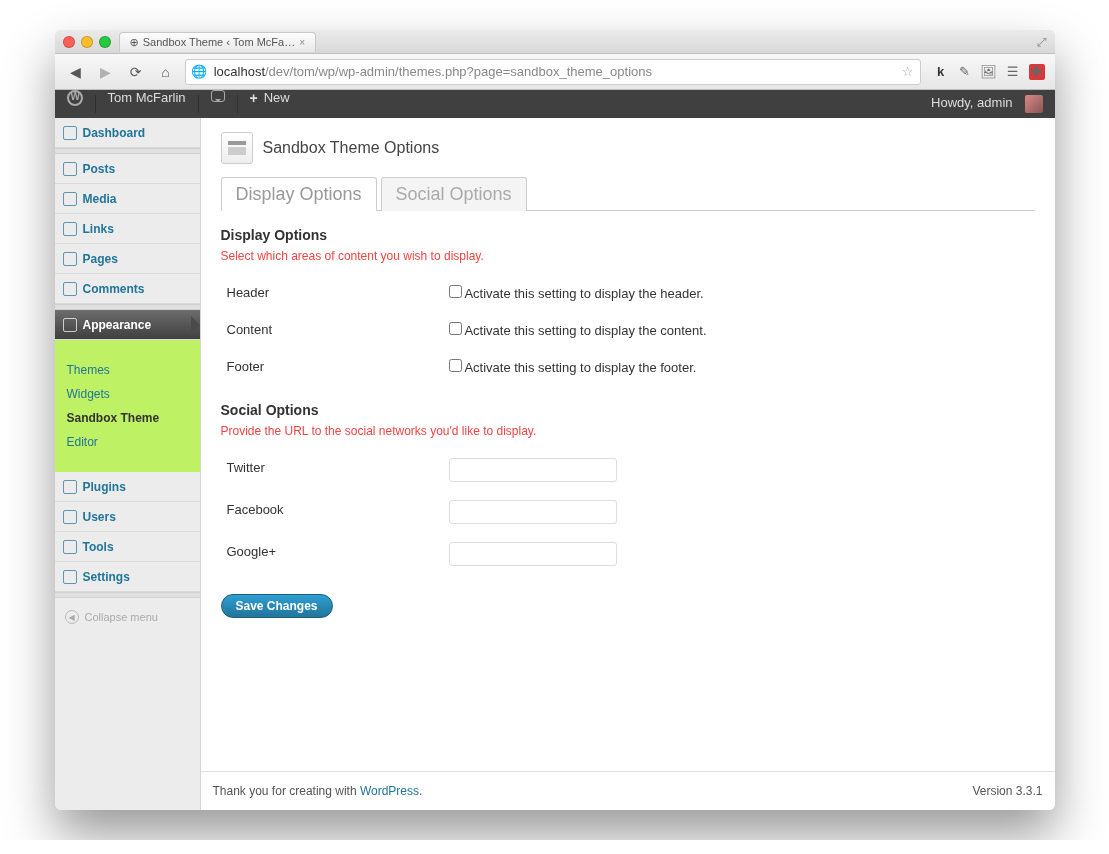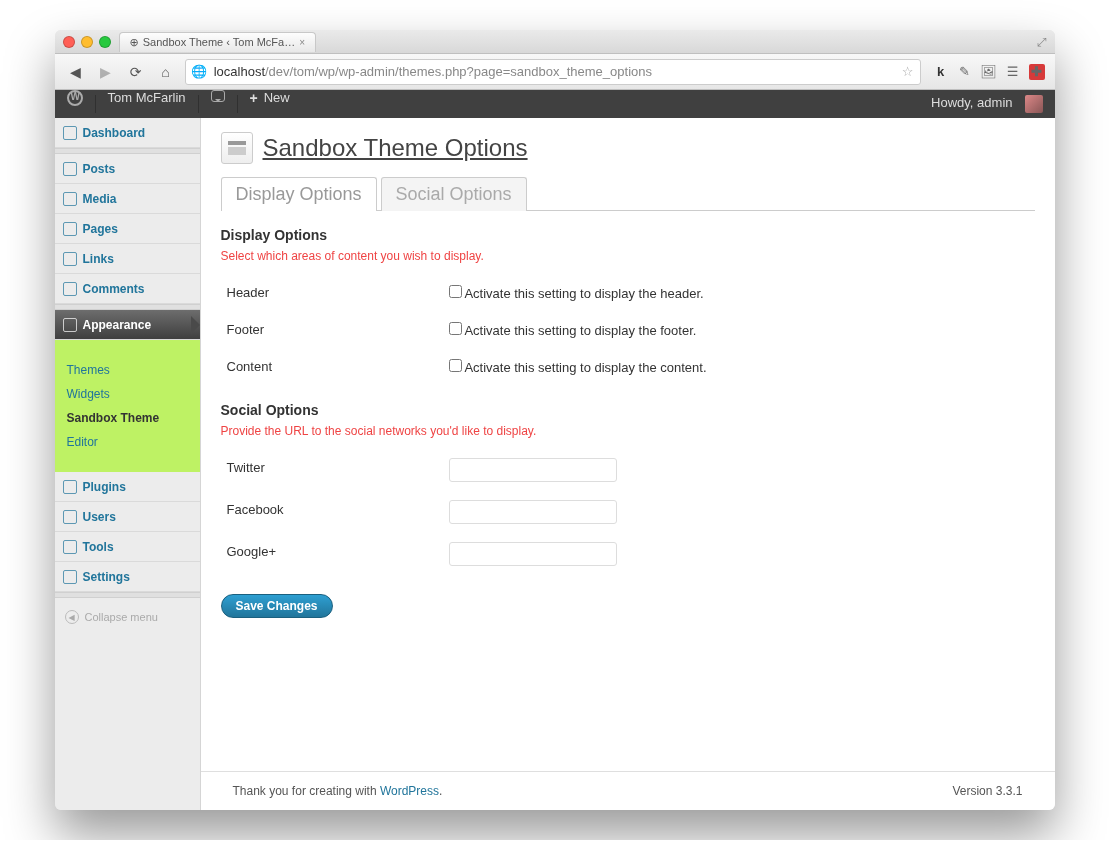--- a/index.html
+++ b/index.html
@@ -57,37 +57,37 @@
   .submenu a.active{color:#333;font-weight:bold;}
   .collapse{margin-top:6px;padding:6px 10px;color:#aaa;font-size:11px;display:flex;align-items:center;gap:6px;cursor:pointer;}
   .collapse-icon{width:14px;height:14px;border:1px solid #bbb;border-radius:50%;display:flex;align-items:center;justify-content:center;font-size:8px;}
   
   
   .content { flex:1; background:#fff; display:flex;flex-direction:column; }
   .content-inner{ padding:14px 20px 0 20px; flex:1;}
   .page-title{ display:flex;align-items:center;gap:10px;margin-bottom:12px;}
   .page-title .ptitle-icon{width:32px;height:32px;border:1px solid #ccc;border-radius:3px;background:linear-gradient(#fff,#eee);display:flex;align-items:center;justify-content:center;}
   .page-title .ptitle-icon::before{content:"";width:18px;height:14px;background:linear-gradient(#999,#999),linear-gradient(#ccc,#ccc);background-size:18px 4px,18px 8px;background-position:0 0,0 6px;background-repeat:no-repeat;}
-  .page-title h2{font-size:24px;font-weight:300;color:#444;font-family:"Helvetica Neue",Arial,sans-serif;text-decoration:underline;}
+  .page-title h2{font-size:16px;font-weight:300;color:#444;font-family:"Helvetica Neue",Arial,sans-serif;}
   
   .nav-tab-wrapper{border-bottom:1px solid #ccc;display:flex;gap:4px;}
   .nav-tab{border:1px solid #ccc;border-bottom:none;background:#f4f4f4;padding:6px 14px;border-radius:3px 3px 0 0;color:#aaa;font-size:18px;font-weight:300;cursor:pointer;position:relative;top:1px;}
   .nav-tab.active{background:#fff;color:#999;}
   
   h3.section{font-size:14px;font-weight:bold;color:#333;margin:16px 0 6px 0;}
   p.desc{font-size:12px;color:#ef4444;margin-bottom:10px;}
   table.form-table{width:100%;font-size:13px;color:#333;}
   table.form-table th{text-align:left;font-weight:normal;width:220px;padding:10px 10px 10px 4px;vertical-align:top;}
   table.form-table td{padding:8px 4px;}
   input[type=text]{border:1px solid #ddd;border-radius:3px;height:24px;width:168px;padding:0 6px;font-size:13px;}
   label.chk{font-size:13px;color:#333;}
   
   .submit-btn{margin:18px 0 30px 0;background:linear-gradient(#2e9fd2,#21759b);color:#fff;border:1px solid #1b607f;border-radius:12px;padding:4px 14px;font-size:12px;font-weight:bold;cursor:pointer;}
   
-  .footer{border-top:1px solid #dfdfdf;padding:12px 32px;font-size:12px;color:#555;display:flex;justify-content:space-between;align-items:center;}
+  .footer{border-top:1px solid #dfdfdf;padding:12px 12px;font-size:12px;color:#555;display:flex;justify-content:space-between;align-items:center;}
   .footer a{color:#21759b;text-decoration:none;}
 </style>
 </head>
 <body>
 
 <div class="window">
 
   <div class="titlebar">
     <div class="traffic">
       <div class="light red"></div>
@@ -160,25 +160,25 @@
       <div class="menu-top">
           <span class="menu-icon icon-generic"></span>
           <span>Posts</span>
         </div>
       <div class="menu-top">
           <span class="menu-icon icon-generic"></span>
           <span>Media</span>
         </div>
       <div class="menu-top">
           <span class="menu-icon icon-generic"></span>
+          <span>Links</span>
+        </div>
+      <div class="menu-top">
+          <span class="menu-icon icon-generic"></span>
           <span>Pages</span>
-        </div>
-      <div class="menu-top">
-          <span class="menu-icon icon-generic"></span>
-          <span>Links</span>
         </div>
       <div class="menu-top">
           <span class="menu-icon icon-generic"></span>
           <span>Comments</span>
         </div>
       <div class="menu-section-gap"></div>
       <div class="menu-top current">
           <span class="menu-icon icon-generic" style="border-color:#fff;"></span>
           <span>Appearance</span>
         </div>
@@ -225,26 +225,26 @@
 
         <h3 class="section">Display Options</h3>
         <p class="desc">Select which areas of content you wish to display.</p>
         <table class="form-table">
           <tbody>
               <tr>
             <th>Header</th>
             <td><label class="chk"><input type="checkbox" style=""> <span>Activate this setting to display the header.</span></label></td>
           </tr>
           <tr>
+            <th>Content</th>
+            <td><label class="chk"><input type="checkbox" style=""> <span>Activate this setting to display the content.</span></label></td>
+          </tr>
+          <tr>
             <th>Footer</th>
             <td><label class="chk"><input type="checkbox" style=""> <span>Activate this setting to display the footer.</span></label></td>
-          </tr>
-          <tr>
-            <th>Content</th>
-            <td><label class="chk"><input type="checkbox" style=""> <span>Activate this setting to display the content.</span></label></td>
           </tr>
         </tbody>
           </table>
 
         <h3 class="section">Social Options</h3>
         <p class="desc">Provide the URL to the social networks you'd like to display.</p>
         <table class="form-table">
           <tbody>
               <tr>
             <th>Twitter</th>

